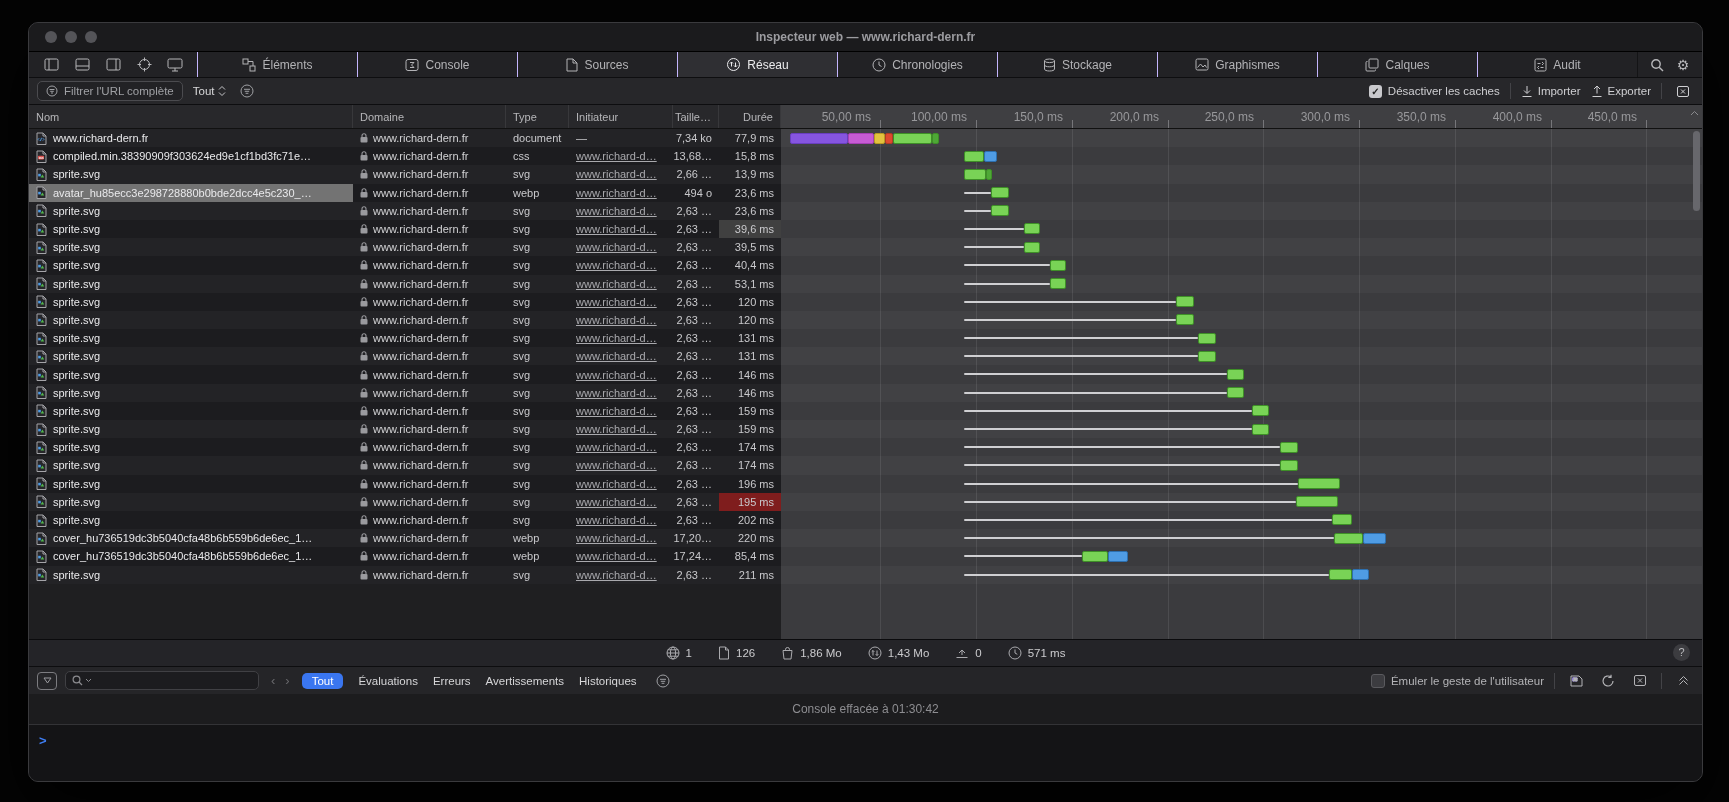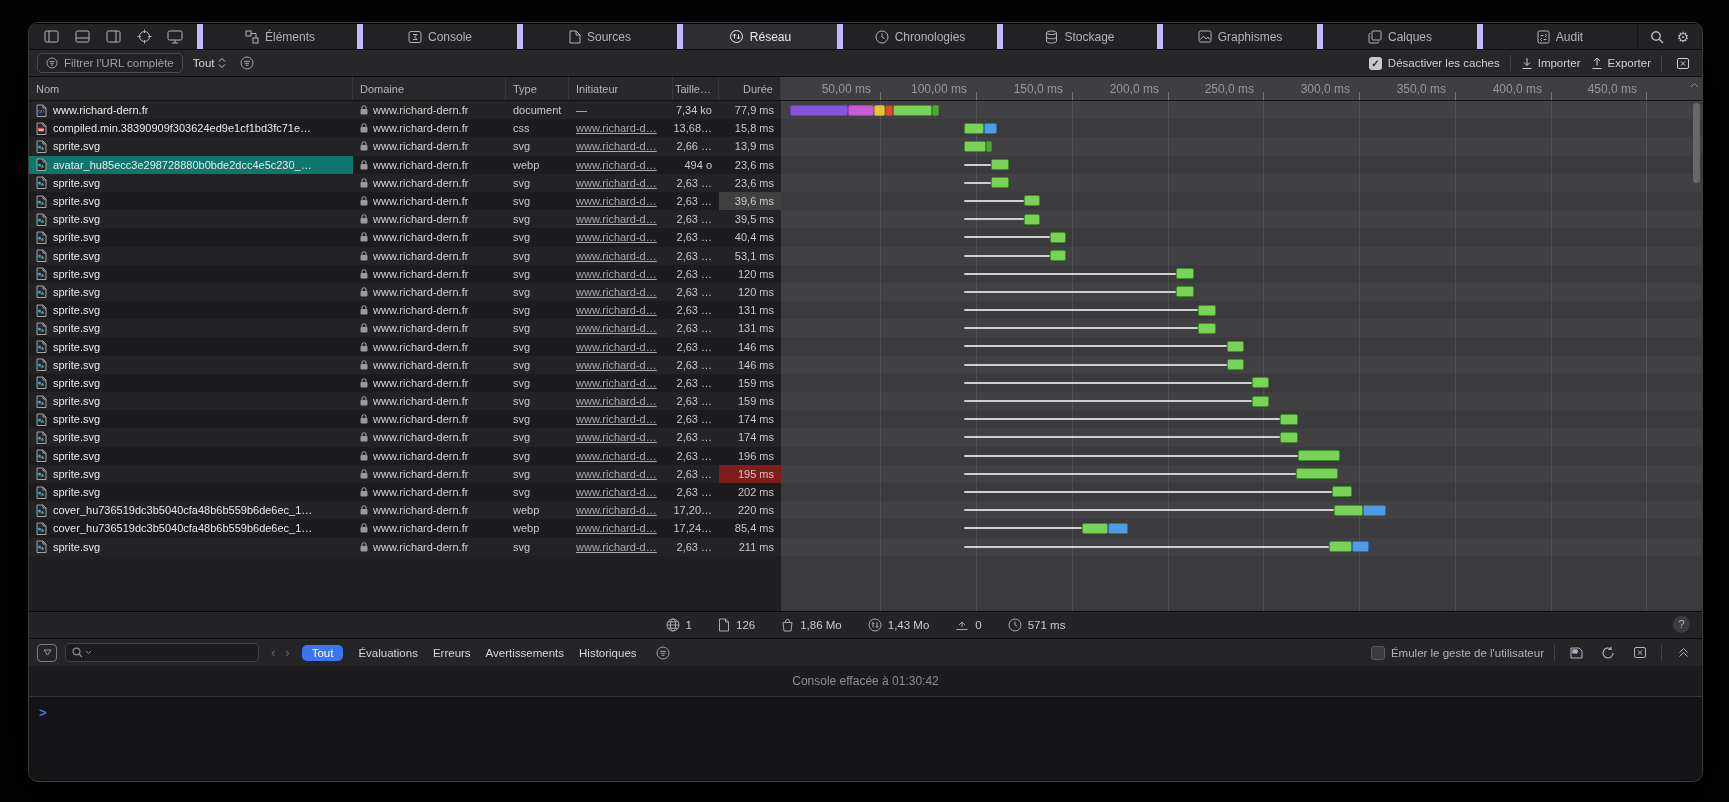--- a/index.html
+++ b/index.html
@@ -8,21 +8,21 @@
 
   
   .titlebar{height:28px;background:#1b1b1d;position:relative;flex:0 0 auto;}
   .traffic{position:absolute;left:16px;top:8px;display:flex;gap:8px;}
   .tl-dot{width:12px;height:12px;border-radius:50%;background:#545458;}
   .wtitle{text-align:center;line-height:29px;color:#9c9ca0;font-size:12px;font-weight:bold;}
 
   
   .tabbar{height:25px;background:#222225;display:flex;align-items:stretch;border-top:1px solid #000;border-bottom:1px solid #0e0e10;flex:0 0 auto;}
   .tb-left{display:flex;align-items:center;gap:9px;padding:0 11px;color:#b7b7ba;}
-  .tab{flex:1;display:flex;align-items:center;justify-content:center;gap:6px;color:#b3b3b6;font-size:12px;border-left:6px solid #c4b5fd;cursor:default;}
+  .tab{flex:1;display:flex;align-items:center;justify-content:center;gap:6px;color:#b3b3b6;font-size:12px;border-left:1px solid #c4b5fd;cursor:default;}
   .tab.active{background:#2f2f33;color:#ebebed;}
   .tb-right{display:flex;align-items:center;gap:4px;padding:0 8px;border-left:1px solid #141416;color:#b7b7ba;}
   .icon-btn{display:flex;align-items:center;justify-content:center;width:22px;height:20px;}
   .gear-glyph{font-size:14px;line-height:14px;color:#b7b7ba;}
 
   
   .nettb{height:26px;background:#27272a;display:flex;align-items:center;gap:10px;padding:0 8px;border-bottom:1px solid #0d0d0f;flex:0 0 auto;font-size:11.5px;}
   .filterbox{display:flex;align-items:center;gap:6px;height:18px;padding:0 8px;border:1px solid #4b4b4f;border-radius:5px;background:#222225;color:#9fa0a4;}
   .typesel{display:flex;align-items:center;gap:3px;color:#d8d8da;}
   .spacer{flex:1;}
@@ -74,20 +74,28 @@
   .cmsg{height:30px;background:#1c1c1e;border-bottom:1px solid #333336;display:flex;align-items:center;justify-content:center;color:#8d8d91;font-size:12px;flex:0 0 auto;}
   .cinput{flex:1;background:#141416;padding:6px 0 0 10px;}
   .prompt{color:#3f7ef2;font-size:13px;font-weight:bold;}
   svg{display:block;}
 </style>
 </head>
 <body>
 
 <div class="window">
 
+  <div class="titlebar">
+    <div class="traffic">
+      <div class="tl-dot"></div>
+      <div class="tl-dot"></div>
+      <div class="tl-dot"></div>
+    </div>
+    <div class="wtitle">Inspecteur web — www.richard-dern.fr</div>
+  </div>
 
   <div class="tabbar">
     <div class="tb-left">
       <span class="icon-btn">
           <svg width="15" height="13" viewBox="0 0 15 13" fill="none" stroke="#b7b7ba">
             <rect x="1" y="1" width="13" height="11" rx="1.5"></rect>
             <line x1="5" y1="1" x2="5" y2="12"></line>
           </svg>
         </span>
       <span class="icon-btn">
@@ -418,21 +426,21 @@
             <span class="link">www.richard-d…</span>
           </div>
           <div class="c r" style="background: rgb(35, 35, 38);">2,66 …</div>
           <div class="c r" style="background: rgb(35, 35, 38);">13,9 ms</div>
           <div class="tlcell" style="background: rgba(255, 255, 255, 0.035);">
             <div class="wfbar" style="left: 183px; width: 22px; background: rgb(121, 211, 86); border: 1px solid rgb(62, 143, 39);"></div>
             <div class="wfbar" style="left: 205px; width: 6px; background: rgb(78, 168, 54); border: 1px solid rgb(62, 143, 39);"></div>
           </div>
         </div>
         <div class="row grid">
-          <div class="c name" style="background: #0f766e;">
+          <div class="c name" style="background: #737373;">
             <span>
               <svg width="11" height="13" viewBox="0 0 11 13">
                 <path d="M1 1h6l3 3v8.5H1z" stroke="#a4a4a8" fill="#26262a"></path>
                 <path d="M7 1v3h3" stroke="#a4a4a8" fill="none"></path>
                 <rect x="2.2" y="5.8" width="2.6" height="2.6" fill="#4f9ce4" stroke="none"></rect>
                 <path d="M4.6 9.6L6.4 6.6L8.2 9.6z" fill="#52b84d" stroke="none"></path>
               </svg>
             </span>
             <span class="nm">avatar_hu85ecc3e298728880b0bde2dcc4e5c230_…</span>
           </div>

